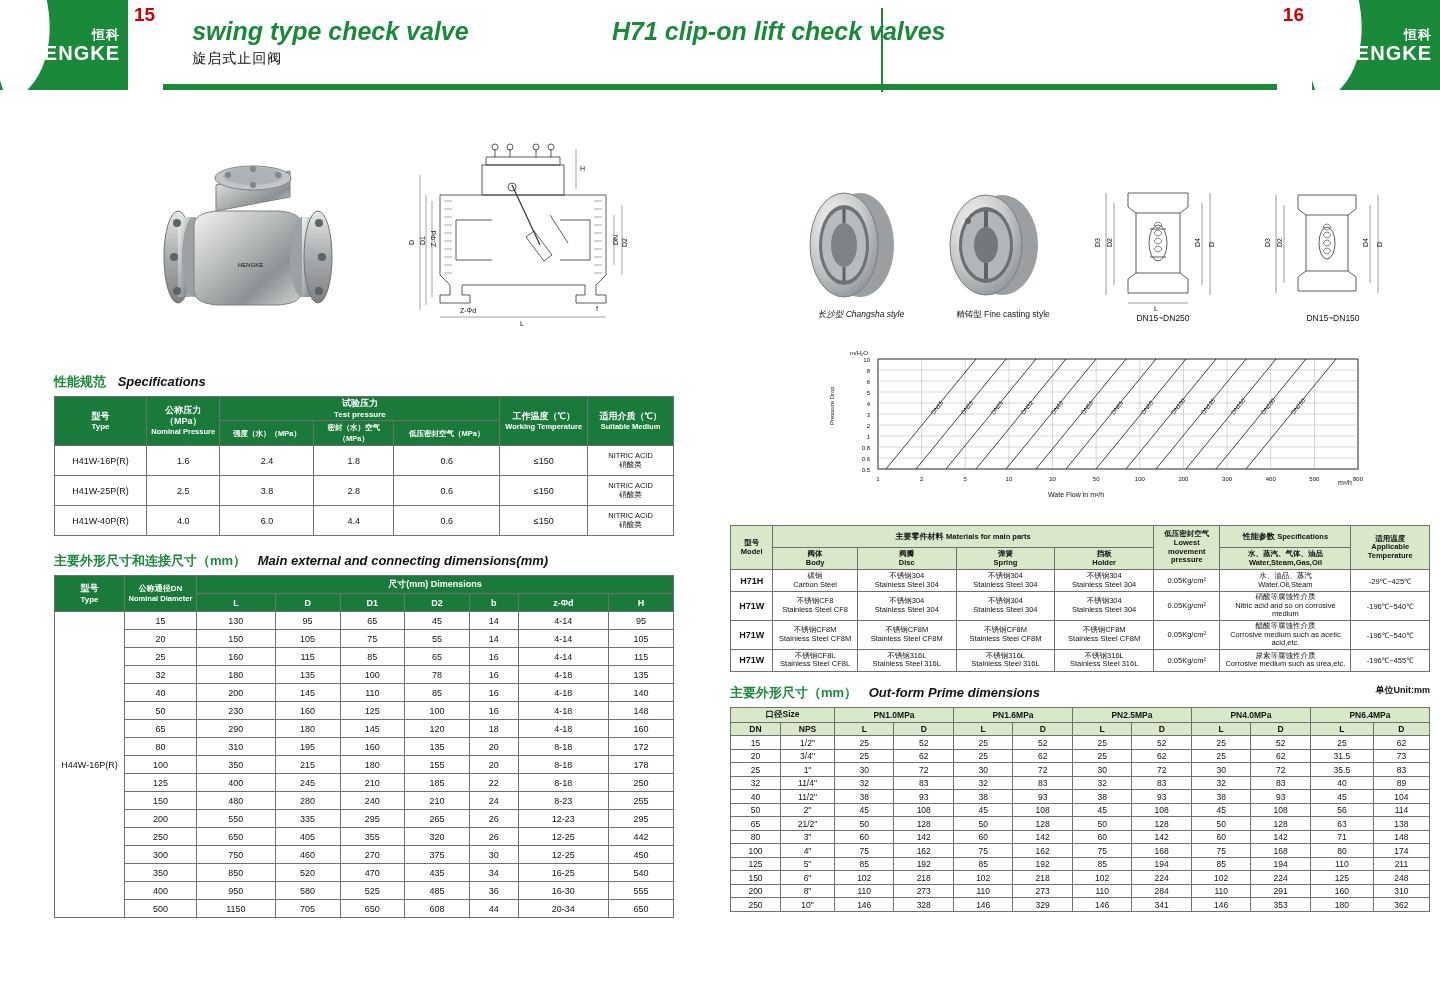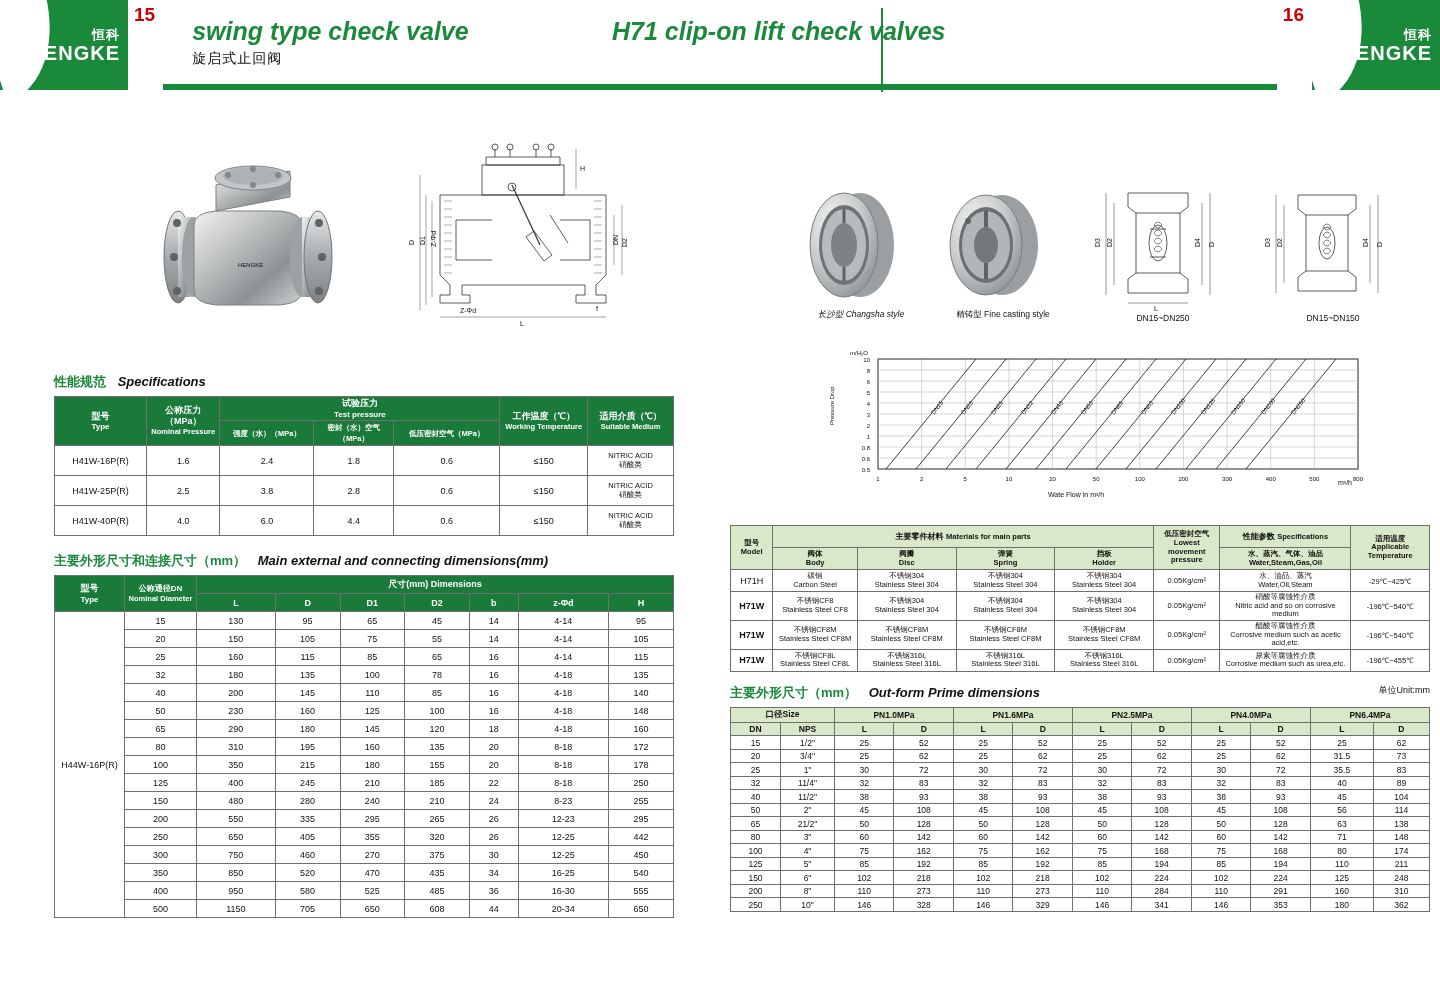--- a/index.html
+++ b/index.html
@@ -35,21 +35,21 @@
 
   
   .cols { display:flex; width:1440px; }
   .col-left { width:718px; padding:0 0 0 0; position:relative; }
   .col-right { width:722px; position:relative; }
 
   
   .sec-head { font-size:13px; font-weight:bold; color:#1a8a3a; margin:0 0 5px 0; }
   .sec-head .cn { color:#1a8a3a; }
   .sec-head .en { color:#111; margin-left:8px; }
-  .unit-note { float:right; font-size:9px; color:#111; font-weight:normal;margin-left:39px; }
+  .unit-note { float:right; font-size:9px; color:#111; font-weight:bold;margin-left:39px; }
 
   
   table { border-collapse:collapse; font-size:9px; }
   td, th { border:1px solid #6f6f6f; text-align:center; vertical-align:middle; padding:1px 2px; }
   .hdr-green { background:#1a7a3a; color:#ffffff; font-weight:bold; }
   .hdr-lgreen { background:#d9e8c9; color:#111; font-weight:bold; }
   .tbl-spec { width:620px; margin-left:54px; }
   .tbl-spec td { height:24px; }
   .tbl-spec .row td { height:30px; }
   .tbl-dim { width:620px; margin-left:54px; }
@@ -660,21 +660,21 @@
         <td class="hdr-lgreen" style="width:98px;">
           <div class="two-line xsmall"><span>挡板</span><br><span>Holder</span></div>
         </td>
         <td class="hdr-lgreen" style="width:130px;">
           <div class="two-line xsmall"><span>水、蒸汽、气体、油品</span><br><span>Water,Steam,Gas,Oil</span></div>
         </td>
       </tr>
       </tbody>
         <tbody id="mat-body">
           <tr>
-            <td style="font-weight: normal; margin-top: 47px;">H71H</td>
+            <td style="font-weight: bold; margin-top: 47px;">H71H</td>
             <td>
               <div class="two-line xsmall">碳钢<br>Carbon Steel</div>
             </td>
             <td>
               <div class="two-line xsmall">不锈钢304<br>Stainless Steel 304</div>
             </td>
             <td>
               <div class="two-line xsmall">不锈钢304<br>Stainless Steel 304</div>
             </td>
             <td>

